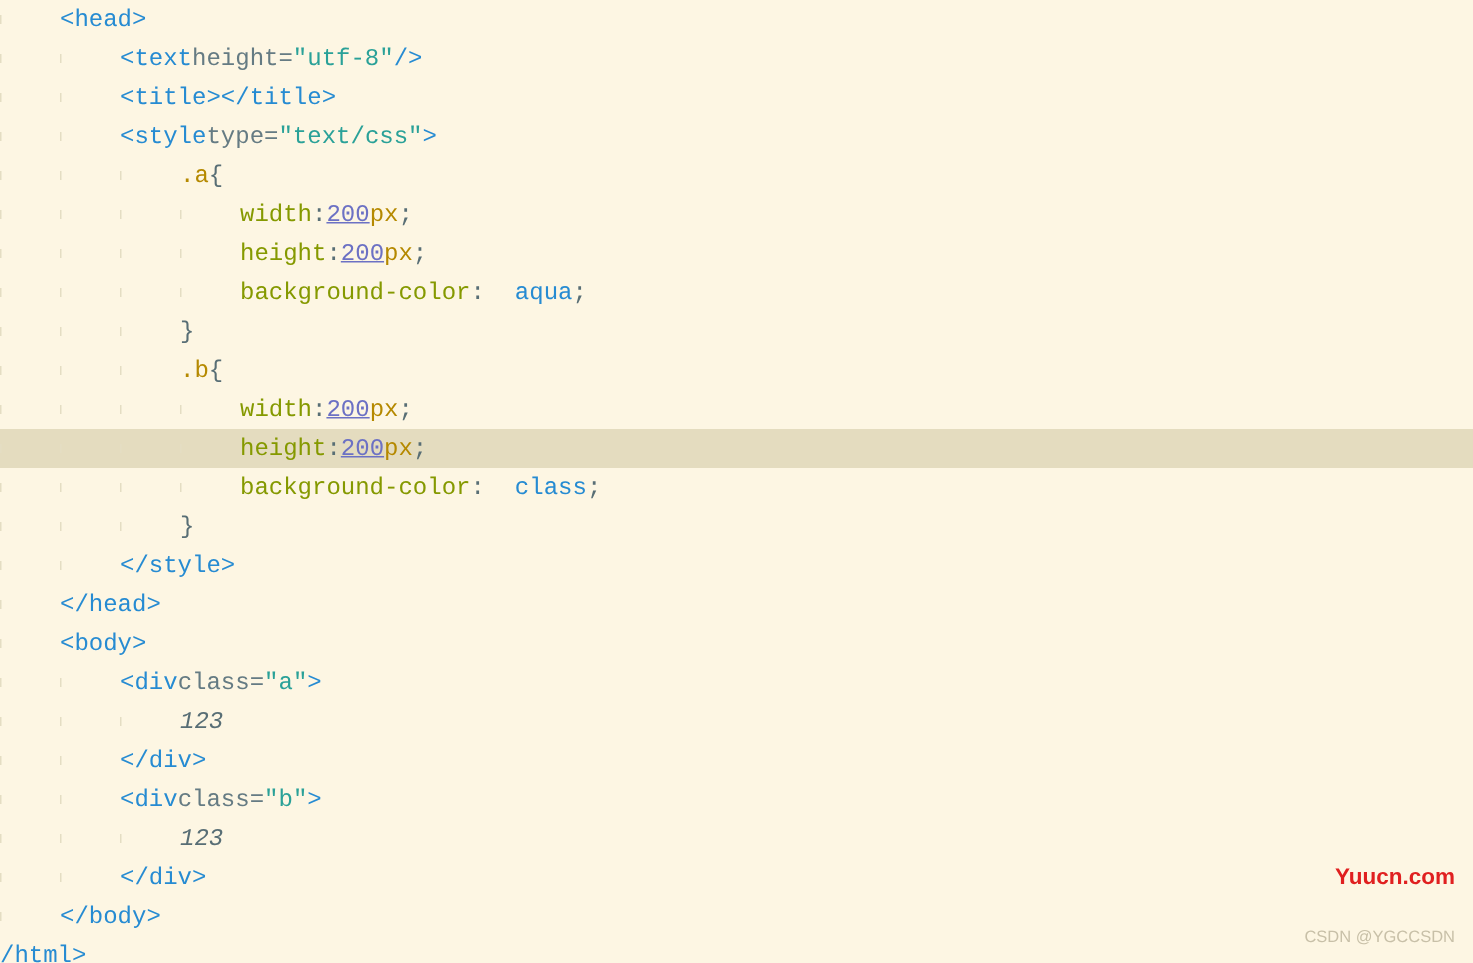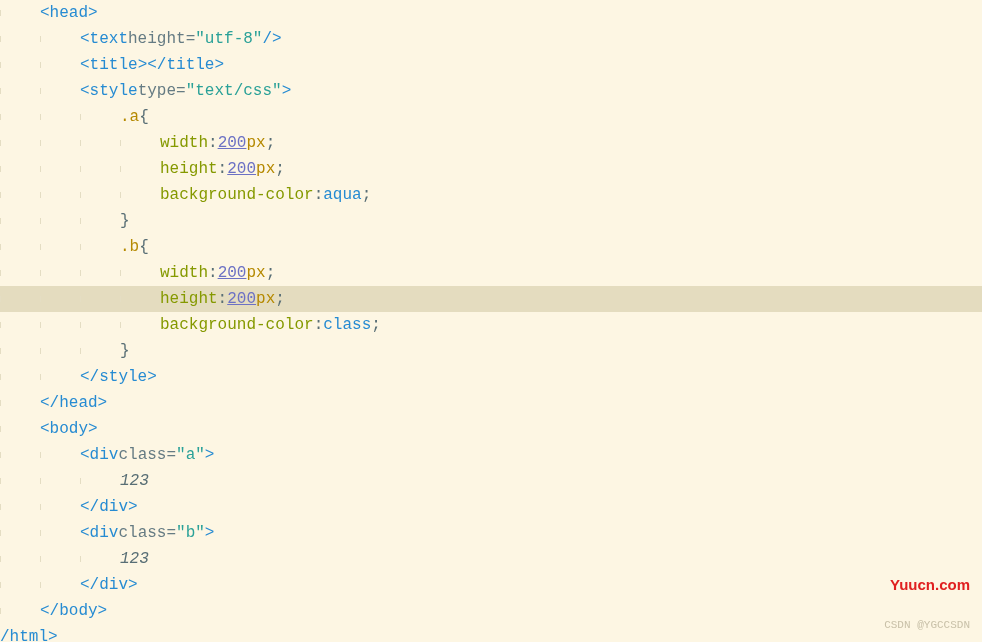--- a/index.html
+++ b/index.html
@@ -53,40 +53,40 @@
     .tag-name { color: #268bd2; }
     .attr-name { color: #657b83; }
     .attr-equals { color: #657b83; }
     .attr-value { color: #2aa198; }
     .selector { color: #b58900; }
     .brace { color: #586e75; }
     .property { color: #859900; }
     .colon { color: #586e75; }
     .number { color: #6c71c4; text-decoration: underline; }
     .unit { color: #b58900; }
-    .keyword-val { color: #268bd2; }
+    .keyword-val { color: #268bd2; margin-left: 20px; }
     .semi { color: #586e75; }
     .text { color: #586e75; font-style: italic; }
 
     .watermark1 {
       position: absolute;
       bottom: 6px;
       right: 12px;
       font-size: 15px;
       font-weight: bold;
       color: #e02020;
       font-family: Arial, sans-serif;
     }
     .watermark2 {
       position: absolute;
       bottom: 4px;
       right: 12px;
       font-size: 11px;
       color: #c8c0a8;
-      font-family: Liberation Mono, monospace;
+      font-family: Liberation Sans, sans-serif;
     }
     .watermark-offset {
       bottom: 44px;
     }
   </style>
 </head>
 <body>
 
 <div class="code-container" id="code-block">
     <div class="line"><span class="content"><span class="ind"></span><span class="tag-bracket">&lt;</span><span class="tag-name">head</span><span class="tag-bracket">&gt;</span></span></div>

